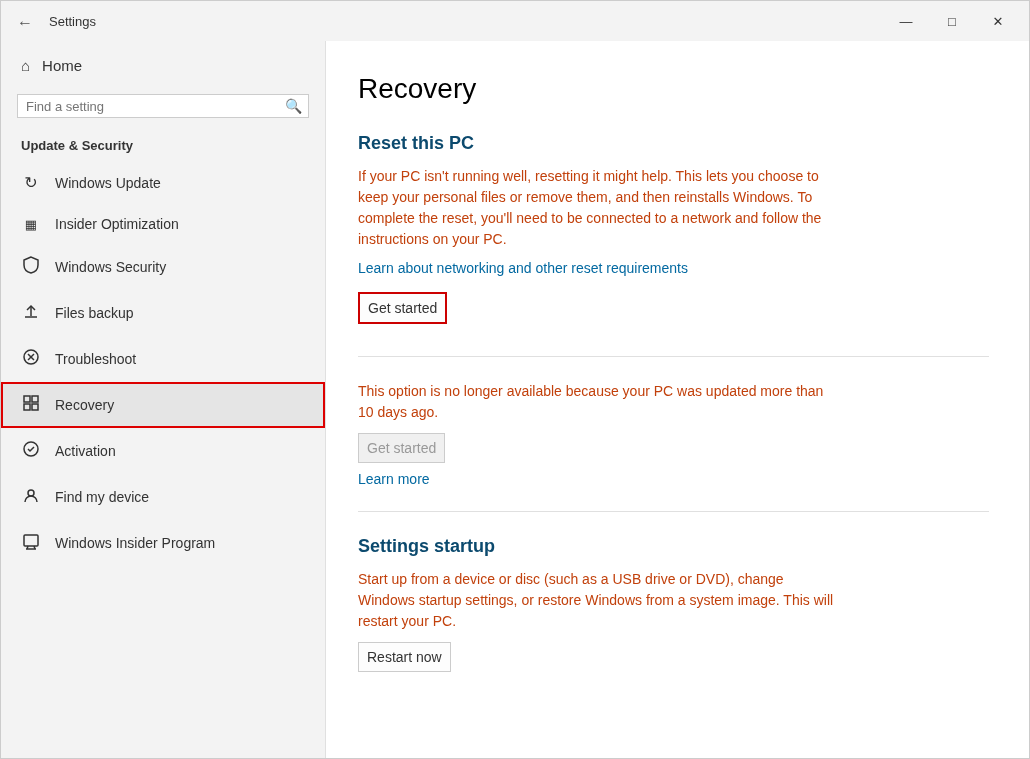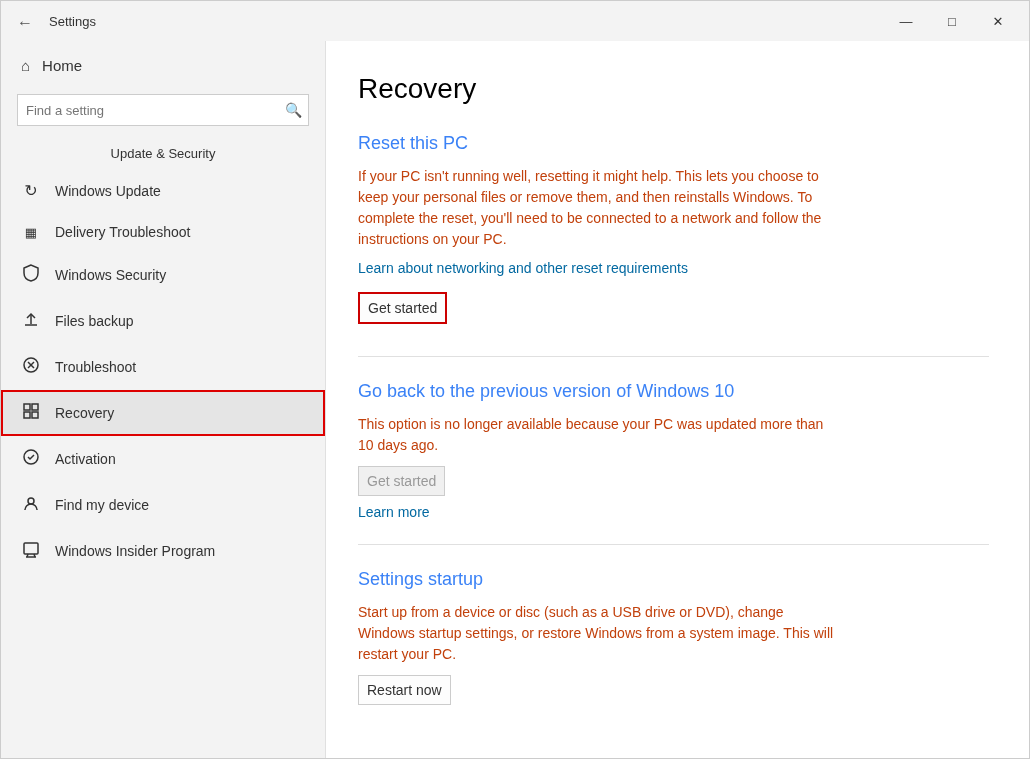--- a/index.html
+++ b/index.html
@@ -88,44 +88,43 @@
       cursor: pointer;
       font-size: 15px;
       color: #333;
     }
     .search-box {
       margin: 4px 16px 16px 16px;
       position: relative;
     }
     .search-box input {
       width: 100%;
-      height: 32px;
+      height: 24px;
       padding: 0 30px 0 8px;
       border: 1px solid #ccc;
       background: #fff;
       font-size: 13px;
       outline: none;
     }
     .search-icon-btn {
       position: absolute;
       right: 6px;
       top: 50%;
       transform: translateY(-50%);
       background: none;
       border: none;
       cursor: pointer;
       font-size: 14px;
       color: #666;
     }
     .sidebar-section-title {
       font-size: 13px;
-      font-weight: 400;
+      font-weight: 700;
       color: #333;
       padding: 4px 20px 8px 20px;
-      text-align: center;
     }
     .sidebar-item {
       display: flex;
       align-items: center;
       gap: 14px;
       padding: 12px 20px;
       cursor: pointer;
       font-size: 14px;
       color: #333;
       position: relative;
@@ -150,22 +149,22 @@
       border-left: 1px solid #e0e0e0;
     }
     .main-title {
       font-size: 28px;
       font-weight: 300;
       color: #000;
       margin-bottom: 28px;
     }
     .section-title {
       font-size: 18px;
-      font-weight: 400;
-      color: #3b82f6;
+      font-weight: 700;
+      color: #0c4a6e;
       margin-bottom: 12px;
     }
     .section-desc {
       font-size: 14px;
       color: #c2410c;
       line-height: 1.5;
       margin-bottom: 10px;
       max-width: 480px;
     }
     .link {
@@ -236,21 +235,21 @@
       </div>
 
       <div class="sidebar-section-title">Update &amp; Security</div>
 
       <div class="sidebar-item">
         <span class="icon">↻</span>
         <span>Windows Update</span>
       </div>
       <div class="sidebar-item">
         <span class="icon" style="font-size:13px;">▦</span>
-        <span>Delivery Troubleshoot</span>
+        <span>Insider Optimization</span>
       </div>
       <div class="sidebar-item">
         <span class="icon">
           <svg width="18" height="18" viewBox="0 0 18 18" fill="none" xmlns="http://www.w3.org/2000/svg">
             <path d="M9 1L2 4v5c0 4 3 7 7 8 4-1 7-4 7-8V4L9 1z" stroke="#333" stroke-width="1.5" fill="none"></path>
           </svg>
         </span>
         <span>Windows Security</span>
       </div>
       <div class="sidebar-item">
@@ -320,21 +319,20 @@
 
       
       <h2 class="section-title">Reset this PC</h2>
       <p class="section-desc">If your PC isn't running well, resetting it might help. This lets you choose to keep your personal files or remove them, and then reinstalls Windows. To complete the reset, you'll need to be connected to a network and follow the instructions on your PC.</p>
       <a class="link">Learn about networking and other reset requirements</a>
       <button class="btn primary">Get started</button>
 
       <hr class="section-divider">
 
       
-      <h2 class="section-title">Go back to the previous version of Windows 10</h2>
       <p class="section-desc">This option is no longer available because your PC was updated more than 10 days ago.</p>
       <button class="btn" disabled="">Get started</button>
       <a class="link">Learn more</a>
 
       <hr class="section-divider">
 
       
       <h2 class="section-title">Settings startup</h2>
       <p class="section-desc">Start up from a device or disc (such as a USB drive or DVD), change Windows startup settings, or restore Windows from a system image. This will restart your PC.</p>
       <button class="btn">Restart now</button>

